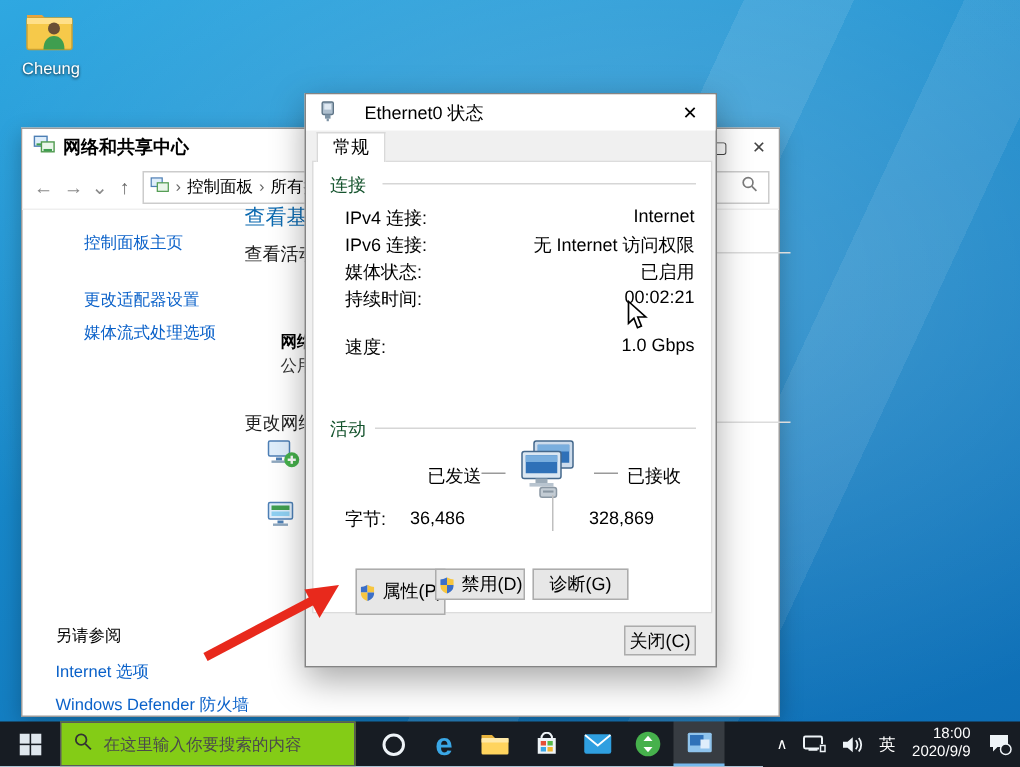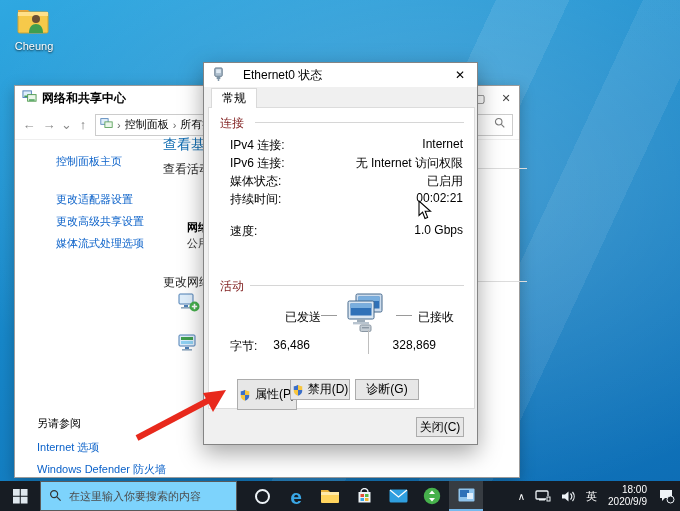--- a/index.html
+++ b/index.html
@@ -42,37 +42,37 @@
   .task-link { position:absolute; color:#0a61c9; white-space:nowrap; }
   .task-desc { position:absolute; color:#1d1d1d; white-space:nowrap; }
 
   
   .dlg { left:203px; top:62px; width:275px; height:383px; background:#f0f0f0; border:1px solid #848484; box-shadow:0 8px 22px rgba(0,0,0,.35); z-index:20; }
   .dlg-titlebar { position:absolute; left:0; top:0; right:0; height:24px; background:#fff; display:flex; align-items:center; padding-left:8px; }
   .dlg-title { margin-left:18px; font-size:12px; }
   .dlg-close { position:absolute; right:0; top:0; width:34px; height:24px; display:flex; align-items:center; justify-content:center; font-size:12px; color:#000; }
   .tab { position:absolute; left:7px; top:25px; height:20px; padding:0 10px; background:#fff; border:1px solid #d9d9d9; border-bottom:none; font-size:12px; line-height:19px; z-index:2; }
   .tabpage { position:absolute; left:4px; top:44px; width:267px; height:302px; background:#fff; border:1px solid #dcdcdc; }
-  .grp-lbl { position:absolute; left:11px; font-size:12px; color:#7f1d1d; background:#fff; padding-right:6px; z-index:1; }
+  .grp-lbl { position:absolute; left:11px; font-size:12px; color:#14532d; background:#fff; padding-right:6px; z-index:1; }
   .grp-rule { position:absolute; height:1px; background:#d6d6d6; }
   .drow { position:absolute; left:21px; width:233px; display:flex; justify-content:space-between; font-size:12px; }
   .btn { background:#e7e7e7; border:1px solid #acacac; font-size:12px; display:inline-flex; align-items:center; justify-content:center; gap:4px; color:#000; }
   .act-lbl { position:absolute; font-size:12px; }
   .dash { position:absolute; height:1px; width:16px; background:#9a9a9a; top:207px; }
   .vdiv { position:absolute; left:159px; top:222px; width:1px; height:24px; background:#bfbfbf; }
   .footer-close { position:absolute; right:13px; top:354px; width:48px; height:20px; }
 
   
   .arrow-svg { left:125px; top:380px; z-index:30; }
   .cursor-svg { left:418px; top:200px; z-index:40; }
 
   
   .taskbar { position:absolute; left:0; top:481px; width:680px; height:30px; background:#171c23; z-index:50; display:flex; align-items:stretch; }
   .tb-start { width:40px; display:flex; align-items:center; justify-content:center; }
-  .tb-search { width:197px; background:#7dd3fc; border:1px solid #5a5a5a; display:flex; align-items:center; gap:7px; padding:0 8px; }
+  .tb-search { width:197px; background:#84cc16; border:1px solid #5a5a5a; display:flex; align-items:center; gap:7px; padding:0 8px; }
   .tb-search span { color:#4b4b4b; font-size:11px; white-space:nowrap; overflow:hidden; }
   .tb-icons { display:flex; align-items:stretch; margin-left:8px; }
   .tb-btn { width:34px; display:flex; align-items:center; justify-content:center; }
   .tb-active { background:rgba(255,255,255,.14); border-bottom:2px solid #76b9ed; }
   .tray { margin-left:auto; display:flex; align-items:center; color:#fff; }
   .tray-item { display:flex; align-items:center; justify-content:center; height:30px; padding:0 5px; }
   .clock { text-align:right; font-size:10px; line-height:1.25; padding:0 6px; }
   .ime { font-size:11px; }
   .chev { font-size:10px; color:#fff; }
 </style>
@@ -136,21 +136,20 @@
               <line x1="8.5" y1="8.5" x2="12" y2="12" stroke="#7a7a7a" stroke-width="1.3"></line>
             </svg>
         </span>
       </div>
     </div>
 
     <div class="sidebar">
       <div class="side-link">控制面板主页</div>
       <div class="side-gap"></div>
       <div class="side-link">更改适配器设置</div>
-      <div class="side-link">更改高级共享设置</div>
       <div class="side-link">媒体流式处理选项</div>
     </div>
     <div class="see-also">
       <div class="hdr">另请参阅</div>
       <div class="side-link">Internet 选项</div>
       <div class="side-link">Windows Defender 防火墙</div>
     </div>
 
     <div class="main-area">
       <div class="mc-heading">查看基本网络信息并设置连接</div>

